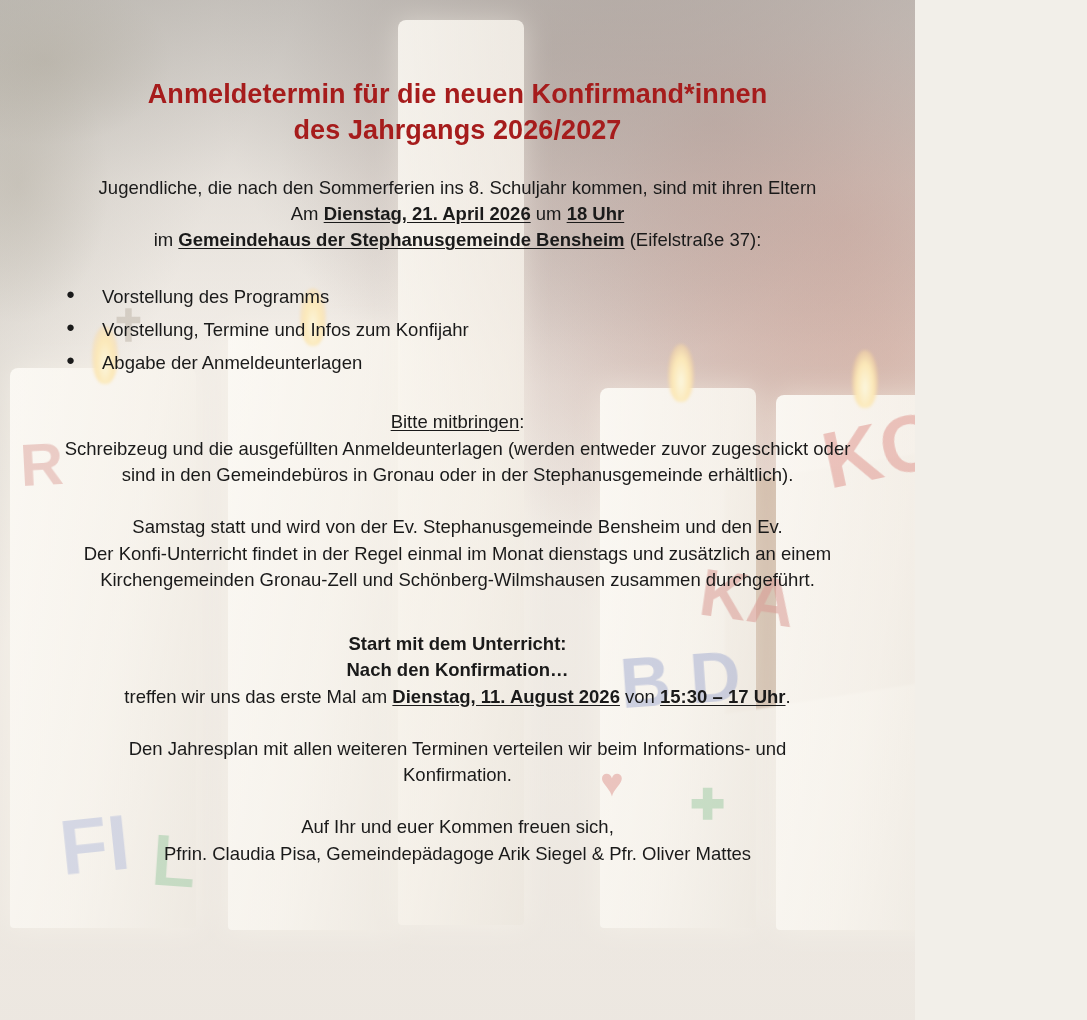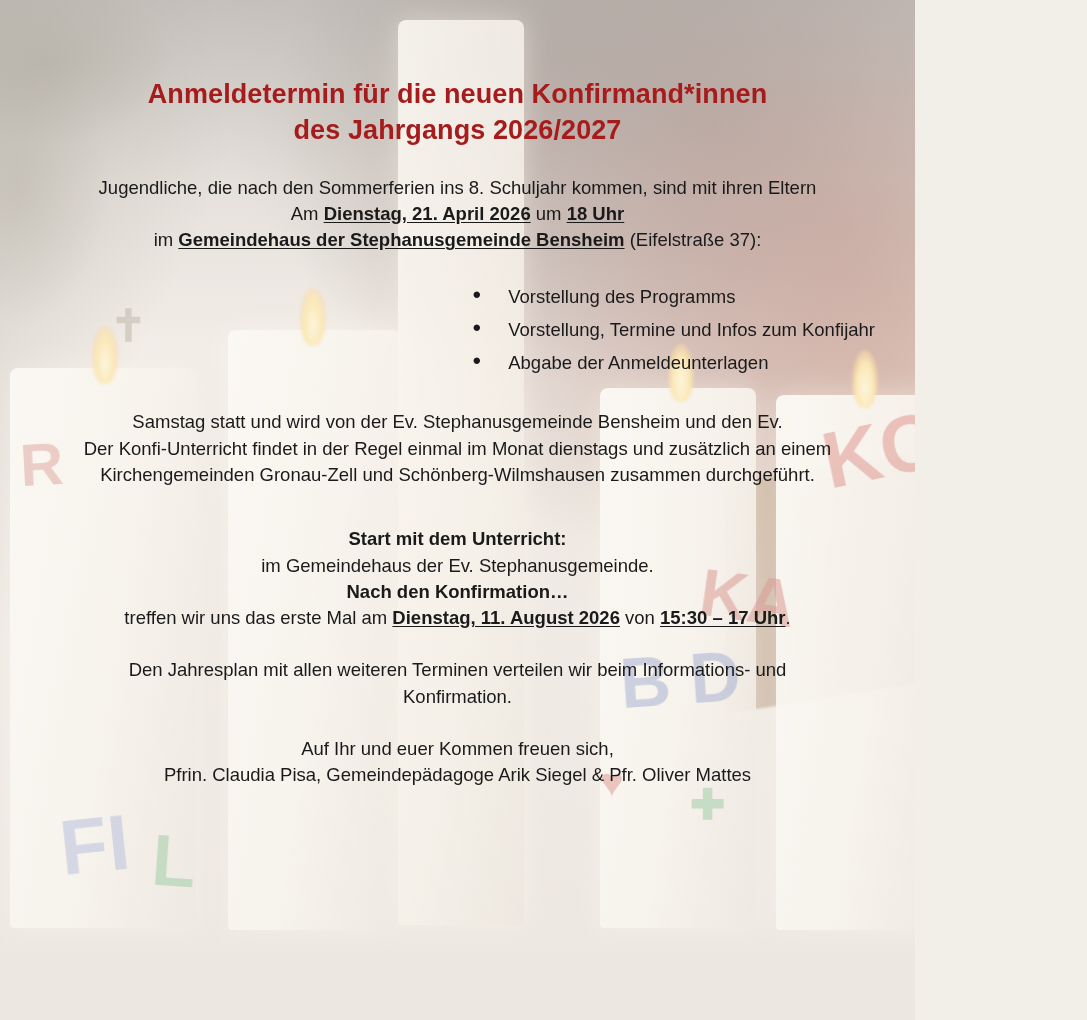--- a/index.html
+++ b/index.html
@@ -120,21 +120,21 @@
     color: #a61c1c;
     font-weight: bold;
     font-size: 27px;
     line-height: 1.35;
     margin-top: 76px;
     letter-spacing: 0.1px;
   }
   .para { margin-top: 26px; }
   .bulletwrap {
     display: flex;
-    justify-content: flex-end;
+    justify-content: flex-start;
     margin-top: 30px;
   }
   ul.bullets {
     text-align: left;
     margin: 0;
     padding-left: 26px;
     list-style: none;
   }
   ul.bullets li {
     position: relative;
@@ -203,32 +203,38 @@
     </div>
 
     <div class="bulletwrap">
       <ul class="bullets">
         <li>Vorstellung des Programms</li>
         <li>Vorstellung, Termine und Infos zum Konfijahr</li>
         <li>Abgabe der Anmeldeunterlagen</li>
       </ul>
     </div>
 
+    <div class="para">
+      <div>
+        <u>Bitte mitbringen</u><span>:</span>
+      </div>
+      <div>Schreibzeug und die ausgefüllten Anmeldeunterlagen (werden entweder zuvor zugeschickt oder</div>
+      <div>sind in den Gemeindebüros in Gronau oder in der Stephanusgemeinde erhältlich).</div>
+    </div>
 
     <div class="para">
       <div>Samstag statt und wird von der Ev. Stephanusgemeinde Bensheim und den Ev.</div>
       <div>Der Konfi-Unterricht findet in der Regel einmal im Monat dienstags und zusätzlich an einem</div>
       <div>Kirchengemeinden Gronau-Zell und Schönberg-Wilmshausen zusammen durchgeführt.</div>
     </div>
 
     <div class="spacer-sm"></div>
 
     <div class="para">
       <div><b>Start mit dem Unterricht:</b></div>
-      <div>im Gemeindehaus der Ev. Stephanusgemeinde.</div>
       <div><b>Nach den Konfirmation…</b></div>
       <div>
         <span>treffen wir uns das erste Mal am </span><b><u>Dienstag, 11. August 2026</u></b><span> von </span><b><u>15:30 – 17 Uhr</u></b><span>.</span>
       </div>
     </div>
 
     <div class="para">
       <div>Den Jahresplan mit allen weiteren Terminen verteilen wir beim Informations- und</div>
       <div>Konfirmation.</div>
     </div>

